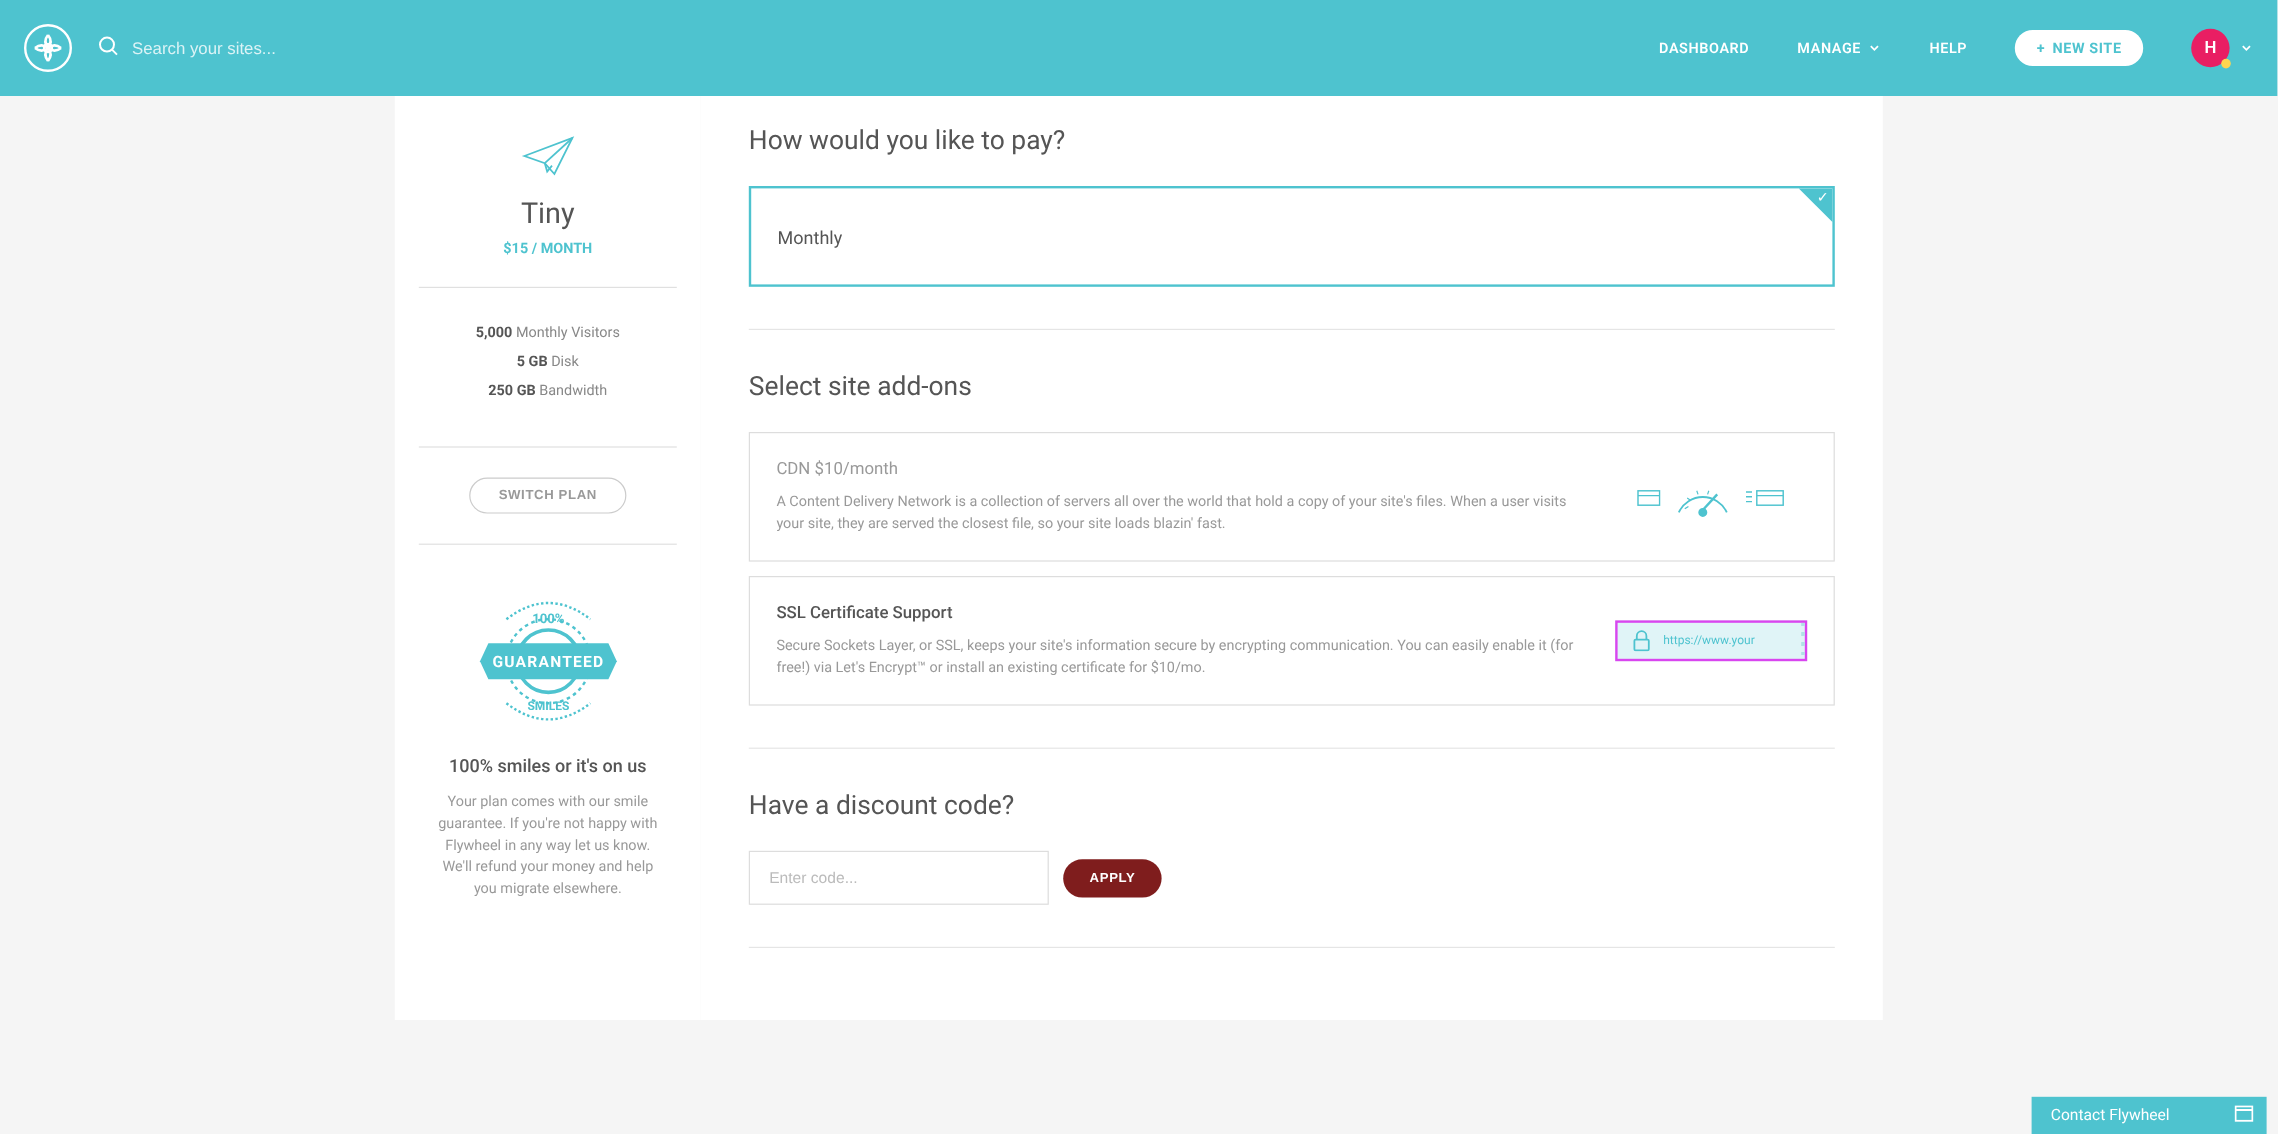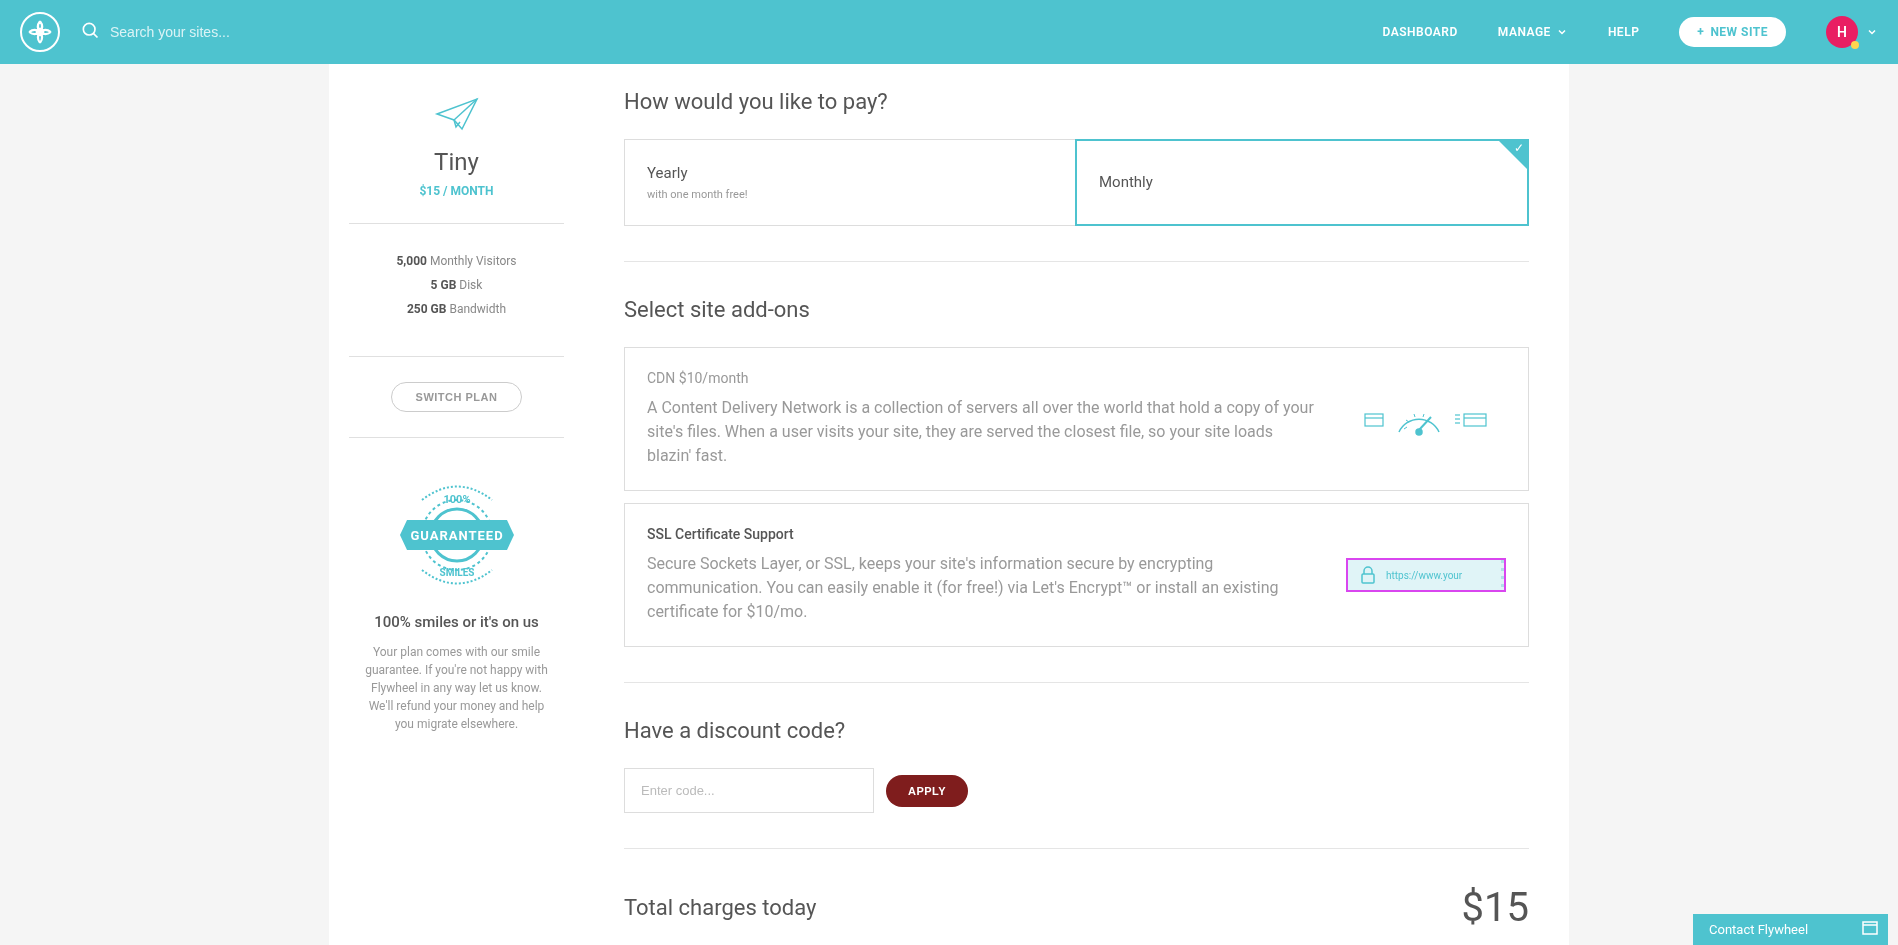--- a/index.html
+++ b/index.html
@@ -7,21 +7,21 @@
       margin: 0;
       padding: 0;
     }
     body {
       font-family: -apple-system, BlinkMacSystemFont, "Segoe UI", Roboto, Helvetica, Arial, sans-serif;
       background: #f5f5f5;
       color: #333;
     }
     .header {
       background: #4ec3cf;
-      height: 64px;
+      height: 80px;
       display: flex;
       align-items: center;
       padding: 12px 20px;
     }
     .logo {
       width: 40px;
       height: 40px;
       border: 2px solid #fff;
       border-radius: 50%;
       display: flex;
@@ -263,21 +263,21 @@
       font-size: 14px;
       color: #555;
       font-weight: 500;
       margin-bottom: 10px;
     }
     .addon-title span {
       color: #999;
       font-weight: 400;
     }
     .addon-desc {
-      font-size: 16px;
+      font-size: 12px;
       color: #999;
       line-height: 1.5;
     }
     .addon-icon {
       width: 160px;
       display: flex;
       justify-content: center;
     }
     .discount-row {
       display: flex;
@@ -451,24 +451,20 @@
           <text x="65" y="62" text-anchor="middle" fill="#fff" font-size="13" font-weight="bold" letter-spacing="1">GUARANTEED</text>
         </svg>
       </div>
       <div class="guarantee-title">100% smiles or it's on us</div>
       <div class="guarantee-text">Your plan comes with our smile guarantee. If you're not happy with Flywheel in any way let us know. We'll refund your money and help you migrate elsewhere.</div>
     </div>
 
     <div class="main-content">
       <div class="section-title">How would you like to pay?</div>
       <div class="pay-options">
-        <div class="pay-option">
-          <div class="pay-option-title">Yearly</div>
-          <div class="pay-option-sub">with one month free!</div>
-        </div>
         <div class="pay-option selected">
           <div class="pay-option-check"></div>
           <div class="pay-option-title" style="margin-top:8px">Monthly</div>
         </div>
       </div>
 
       <div class="hr-section"></div>
 
       <div class="section-title">Select site add-ons</div>
 
@@ -523,24 +519,20 @@
       <div class="hr-section"></div>
 
       <div class="section-title">Have a discount code?</div>
       <div class="discount-row">
         <input class="discount-input" placeholder="Enter code..." style="">
         <button class="apply-btn">APPLY</button>
       </div>
 
       <div class="hr-section"></div>
 
-      <div class="total-row">
-        <div class="total-label">Total charges today</div>
-        <div class="total-amount">$15</div>
-      </div>
     </div>
 
   </div>
 </div>
 
 <div class="contact-bar">
   <span>Contact Flywheel</span>
   <span class="contact-bar-icon">
     <svg width="16" height="14" viewBox="0 0 16 14" fill="none" stroke="#fff" stroke-width="1.5">
         <rect x="1" y="1" width="14" height="12"></rect>

